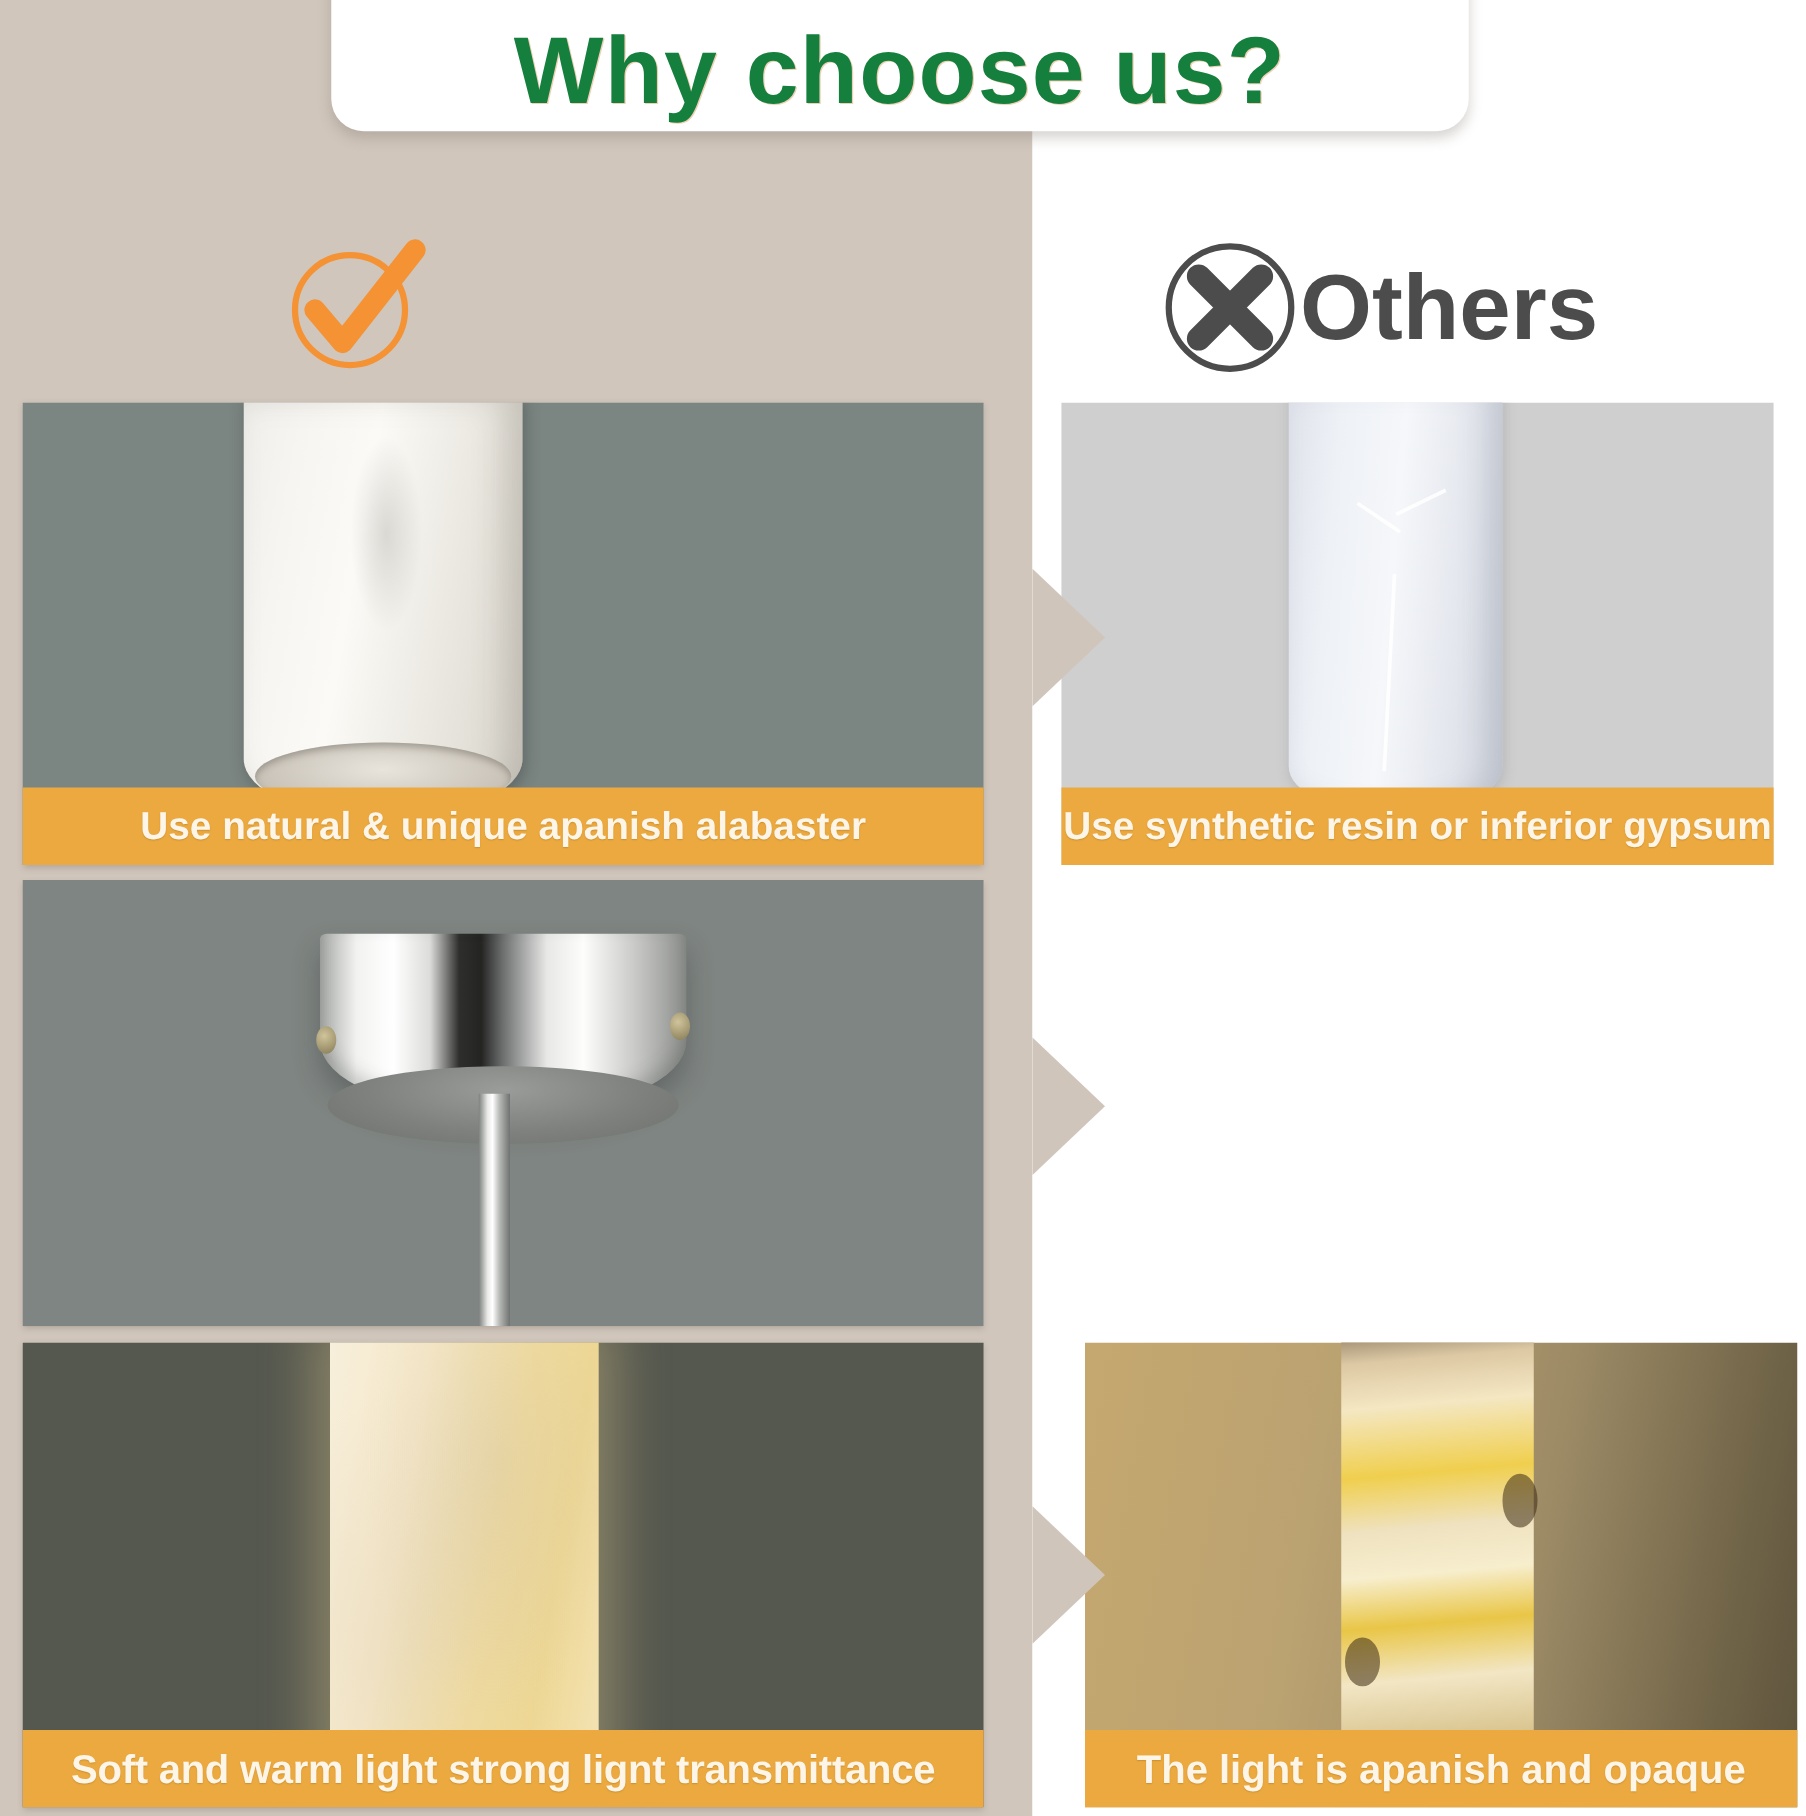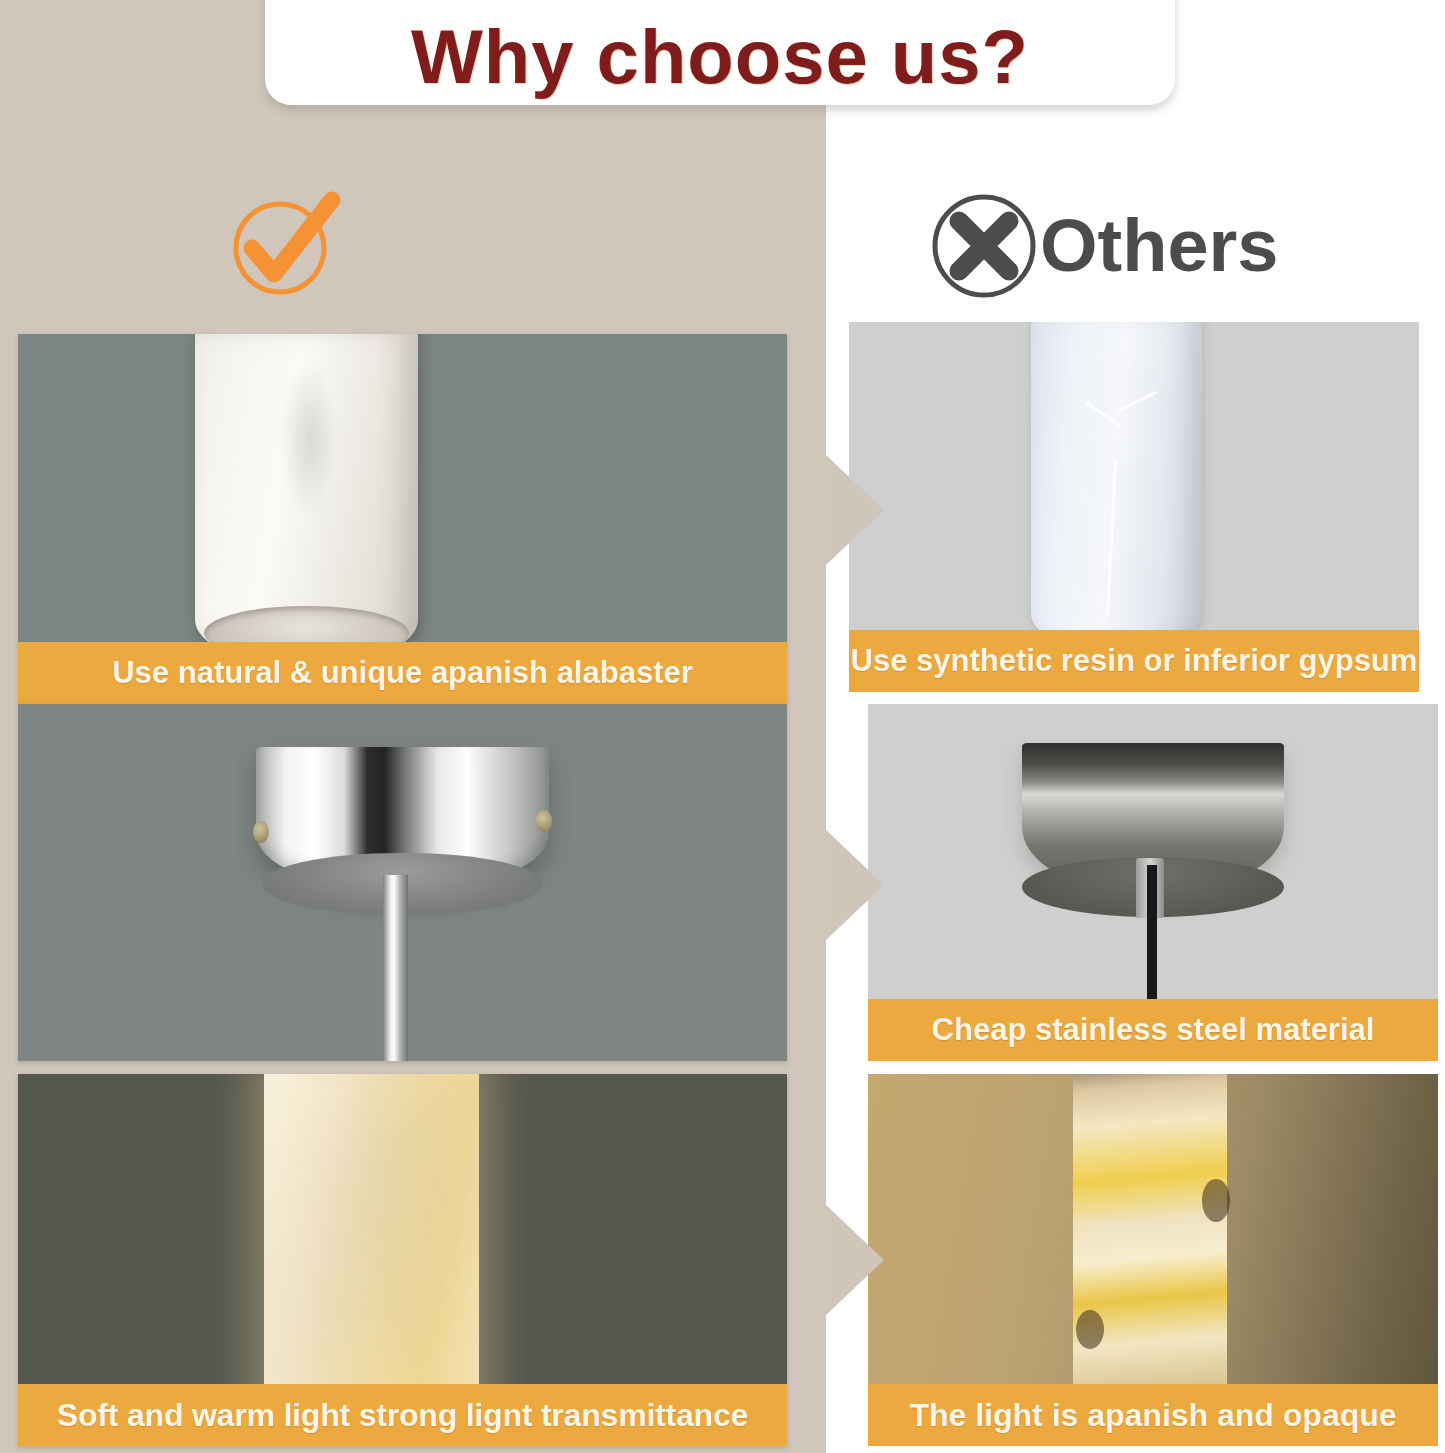--- a/index.html
+++ b/index.html
@@ -61,21 +61,21 @@
     display: flex;
     align-items: flex-end;
     justify-content: center;
     padding-bottom: 10px;
     box-sizing: border-box;
     z-index: 40;
   }
   .header-title {
     font-size: 76px;
     font-weight: bold;
-    color: #7f1d1d;
+    color: #15803d;
     letter-spacing: 1px;
     line-height: 1;
     text-shadow: 1px 1px 0 rgba(220,150,90,0.45);
   }
 
   
   .col-head {
     position: absolute;
     display: flex;
     align-items: center;
@@ -113,21 +113,21 @@
     font-weight: bold;
     text-align: center;
     line-height: 62px;
     height: 62px;
     white-space: nowrap;
     overflow: hidden;
     text-shadow: 0 1px 1px rgba(150,100,20,0.35);
   }
 
   
-  .card.l1 { left: 18px; top: 322px; width: 769px; height: 370px; box-shadow: 0 2px 5px rgba(90,80,70,.25); margin-top: 12px; }
+  .card.l1 { left: 18px; top: 322px; width: 769px; height: 370px; box-shadow: 0 2px 5px rgba(90,80,70,.25); }
   .card.l2 { left: 18px; top: 704px; width: 769px; height: 357px; box-shadow: 0 2px 5px rgba(90,80,70,.25); }
   .card.l3 { left: 18px; top: 1074px; width: 769px; height: 372px; box-shadow: 0 2px 5px rgba(90,80,70,.25); }
   
   .card.r1 { left: 849px; top: 322px; width: 570px; height: 370px; }
   .card.r2 { left: 868px; top: 704px; width: 570px; height: 357px; }
   .card.r3 { left: 868px; top: 1074px; width: 570px; height: 372px; }
 
   .card.l3 .caption, .card.r3 .caption { font-size: 32px; margin-top: 37px; }
   .card.l3 .caption { letter-spacing: -0.2px; }
 
@@ -313,29 +313,20 @@
       <div class="photo">
         <div class="wall-gray2"></div>
         <div class="canopy-o">
           <span class="screw" style="left:-1%;top:52%"></span>
           <span class="screw" style="right:-1%;top:44%"></span>
         </div>
         <div class="rod-o"></div>
       </div>
     </div>
 
-    <div class="card r2">
-      <div class="photo">
-        <div class="wall-ltgray"></div>
-        <div class="canopy-r"></div>
-        <div class="clamp-r"></div>
-        <div class="cord-r"></div>
-      </div>
-      <div class="caption">Cheap stainless steel material</div>
-    </div>
 
     <div class="card l3">
       <div class="photo">
         <div class="wall-dark"></div>
         <div class="glow-o"></div>
       </div>
       <div class="caption">Soft and warm light strong lignt transmittance</div>
     </div>
 
     <div class="card r3">

